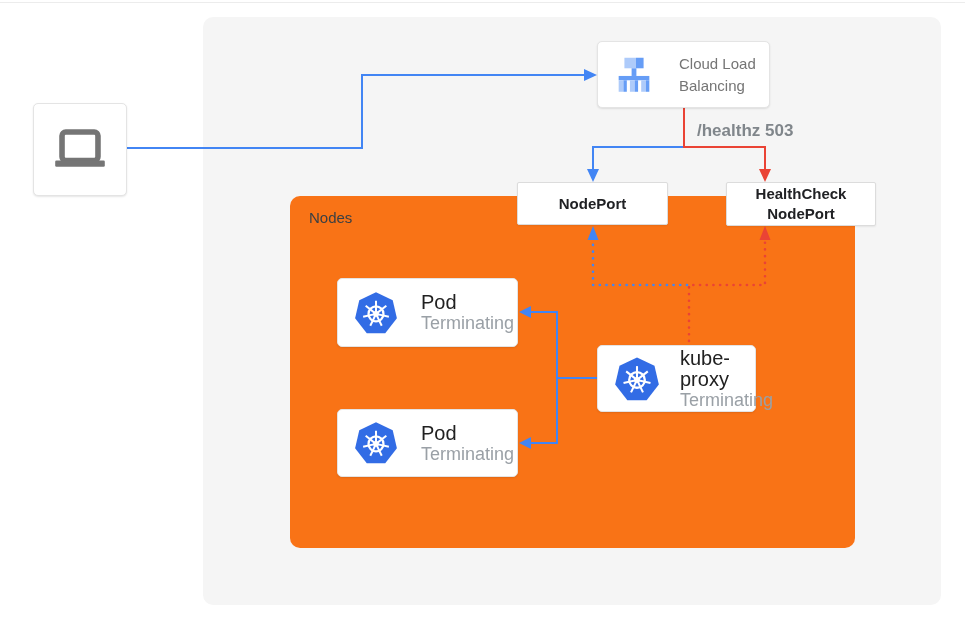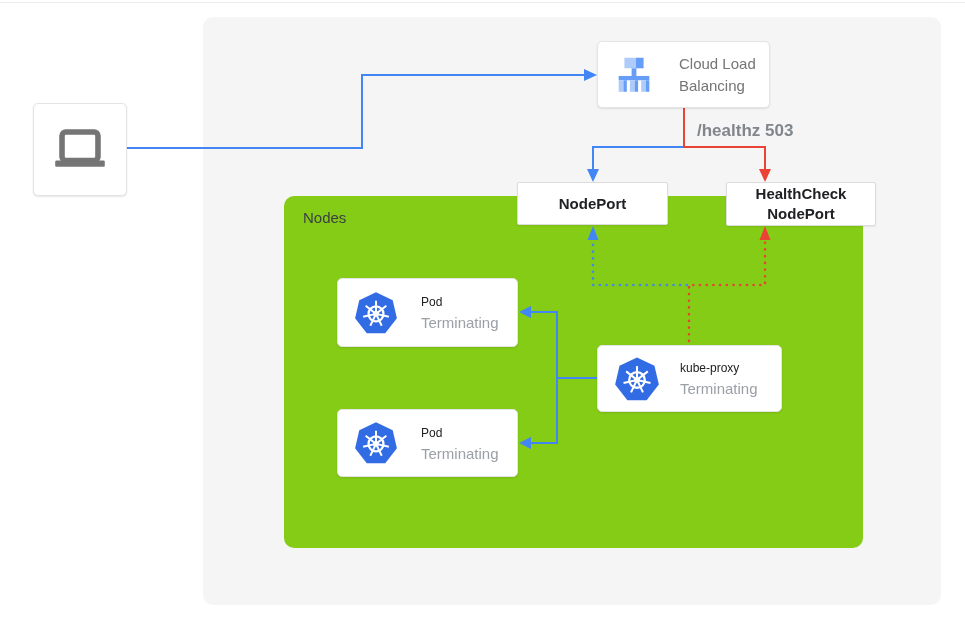--- a/index.html
+++ b/index.html
@@ -1,49 +1,49 @@
 <!DOCTYPE html>
 <html><head>
 <meta charset="utf-8">
 <style>
   html,body { margin:0; padding:0; background:#ffffff; font-family:"Liberation Sans", sans-serif; }
   .canvas { position:relative; width:965px; height:623px; background:#ffffff; overflow:hidden; }
   .top-rule { position:absolute; left:0; top:2px; width:965px; height:1px; background:#ececec; }
 
   .panel { position:absolute; left:203px; top:17px; width:738px; height:588px;
            background:#f5f5f5; border-radius:10px; }
-  .nodes { position:absolute; left:284px; top:196px; width:565px; height:352px;
-           background:#84cc16; border-radius:10px;padding-left:14px; }
+  .nodes { position:absolute; left:290px; top:196px; width:565px; height:352px;
+           background:#f97316; border-radius:10px; }
   .nodes-label { position:absolute; left:19px; top:13px; font-size:15px; color:#3c4043; }
 
   .card { position:absolute; background:#ffffff; border:1px solid #e4e4e4; border-radius:5px;
           box-shadow:0 1px 2px rgba(0,0,0,0.10); display:flex; align-items:center; box-sizing:border-box; }
   .card .icon-wrap { display:flex; align-items:center; justify-content:center; flex:0 0 auto; }
   .card .txt { display:flex; flex-direction:column; justify-content:center; }
-  .card-title { font-size:12px; color:#212121; line-height:21px; }
-  .card-sub   { font-size:15px; color:#9aa0a6; line-height:20px; }
+  .card-title { font-size:20px; color:#212121; line-height:21px; }
+  .card-sub   { font-size:18px; color:#9aa0a6; line-height:20px; }
 
   .client-card { left:33px; top:103px; width:94px; height:93px; justify-content:center; }
 
   .clb-card { left:597px; top:41px; width:173px; height:67px; padding-left:13px; }
   .clb-card .txt { margin-left:22px; }
   .clb-title { font-size:15px; color:#757575; line-height:22px; width:86px; }
 
   .port { position:absolute; background:#ffffff; border:1px solid #dcdcdc; border-radius:2px;
           box-shadow:0 1px 2px rgba(0,0,0,0.07); display:flex; flex-direction:column;
           align-items:center; justify-content:center; box-sizing:border-box;
           font-weight:bold; font-size:15px; color:#202124; line-height:20px; }
   .nodeport-box { left:517px; top:182px; width:151px; height:43px; }
   .hc-nodeport-box { left:690px; top:182px; width:150px; height:44px;margin-left:36px; }
 
   .pod1-card { left:337px; top:278px; width:181px; height:69px; padding-left:16px; }
   .pod2-card { left:337px; top:409px; width:181px; height:68px; padding-left:16px; }
   .pod1-card .txt, .pod2-card .txt { margin-left:23px; }
 
-  .kp-card { left:597px; top:345px; width:185px; height:67px; padding-left:16px; }
+  .kp-card { left:597px; top:345px; width:159px; height:67px; padding-left:16px; }
   .kp-card .txt { margin-left:20px; }
 
   .healthz { position:absolute; left:697px; top:121px; font-size:17px; font-weight:bold; color:#80868b; }
 
   .arrows { position:absolute; left:0; top:0; pointer-events:none; }
 </style>
 </head>
 <body>
 
 <div class="canvas">

